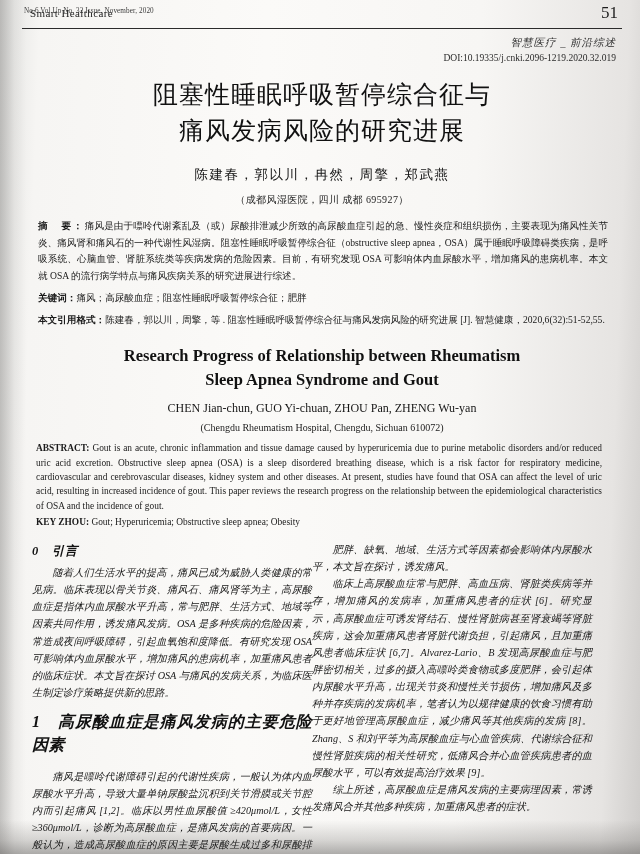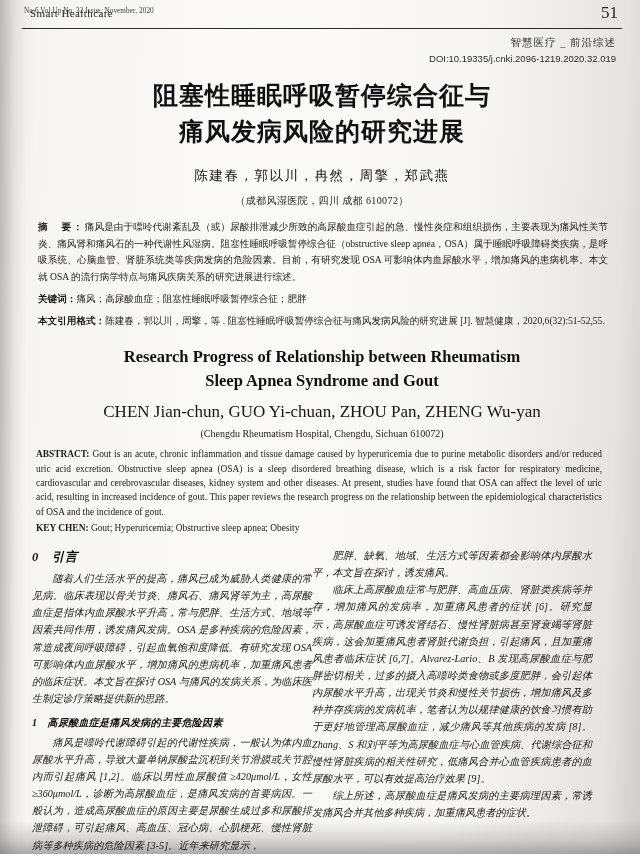--- a/index.html
+++ b/index.html
@@ -83,36 +83,37 @@
   }
 
   
   .colmark {
     text-align: right;
     margin-top: 7px;
     padding-right: 6px;
     font-size: 10.5px;
     color: #2f2f2f;
     letter-spacing: 1px;
+    font-style: italic;
   }
   .doi {
     text-align: right;
     padding-right: 6px;
     margin-top: 3px;
     font-size: 9.5px;
     color: #2a2a2a;
-    font-family: Liberation Sans, sans-serif;
+    font-family: Liberation Serif, serif;
   }
 
   
   .cn-title {
     margin-top: 14px;
     text-align: center;
     font-size: 25px;
-    font-weight: bold;
+    font-weight: normal;
     line-height: 1.42;
     color: #111;
     letter-spacing: 1px;
   }
   .cn-authors {
     margin-top: 18px;
     text-align: center;
     font-size: 13.5px;
     color: #151515;
     letter-spacing: 1.5px;
@@ -149,21 +150,21 @@
     margin: 15px 26px 0 26px;
     text-align: center;
     font-size: 16.5px;
     font-weight: bold;
     line-height: 1.45;
     color: #111;
   }
   .en-authors {
     margin-top: 10px;
     text-align: center;
-    font-size: 17px;
+    font-size: 12px;
     color: #161616;
   }
   .en-affil {
     margin-top: 6px;
     text-align: center;
     font-size: 10px;
     color: #222;
   }
   .en-abs {
     margin: 8px 20px 0 14px;
@@ -199,24 +200,24 @@
     text-justify: inter-ideograph;
   }
   .sec-h0 {
     font-size: 12.5px;
     font-weight: bold;
     color: #111;
     margin-bottom: 2px;
     letter-spacing: .5px;
   }
   .sec-h1 {
-    font-size: 10px;
+    font-size: 16px;
     font-weight: bold;
     color: #111;
-    margin: 9px 0 3px 0;
+    margin: 9px 0 11px 0;
     line-height: 1.45;
     letter-spacing: .3px;
   }
   .para { text-indent: 2em; margin: 0; }
   .para + .para { margin-top: 0; }
 
   
   .blurlow { filter: blur(0.25px); }
 </style>
 </head>
@@ -235,21 +236,21 @@
 
     <div class="colmark">智慧医疗 _ 前沿综述</div>
     <div class="doi">DOI:10.19335/j.cnki.2096-1219.2020.32.019</div>
 
     <div class="cn-title">
       <div>阻塞性睡眠呼吸暂停综合征与</div>
       <div>痛风发病风险的研究进展</div>
     </div>
 
     <div class="cn-authors">陈建春，郭以川，冉然，周擎，郑武燕</div>
-    <div class="cn-affil">（成都风湿医院，四川 成都 610072）</div>
+    <div class="cn-affil">（成都风湿医院，四川 成都 695927）</div>
 
     <div class="cn-abs">
       <span class="lbl">摘　要：</span><span>痛风是由于嘌呤代谢紊乱及（或）尿酸排泄减少所致的高尿酸血症引起的急、慢性炎症和组织损伤，主要表现为痛风性关节炎、痛风肾和痛风石的一种代谢性风湿病。阻塞性睡眠呼吸暂停综合征（obstructive sleep apnea，OSA）属于睡眠呼吸障碍类疾病，是呼吸系统、心脑血管、肾脏系统类等疾病发病的危险因素。目前，有研究发现 OSA 可影响体内血尿酸水平，增加痛风的患病机率。本文就 OSA 的流行病学特点与痛风疾病关系的研究进展进行综述。</span>
     </div>
 
     <div class="cn-kw">
       <span class="lbl">关键词：</span><span>痛风；高尿酸血症；阻塞性睡眠呼吸暂停综合征；肥胖</span>
     </div>
 
     <div class="cn-cite">
@@ -263,21 +264,21 @@
 
     <div class="en-authors">CHEN Jian-chun, GUO Yi-chuan, ZHOU Pan, ZHENG Wu-yan</div>
     <div class="en-affil">(Chengdu Rheumatism Hospital, Chengdu, Sichuan 610072)</div>
 
     <div class="en-abs">
       <span class="lbl">ABSTRACT:</span>
       <span>Gout is an acute, chronic inflammation and tissue damage caused by hyperuricemia due to purine metabolic disorders and/or reduced uric acid excretion. Obstructive sleep apnea (OSA) is a sleep disordered breathing disease, which is a risk factor for respiratory medicine, cardiovascular and cerebrovascular diseases, kidney system and other diseases. At present, studies have found that OSA can affect the level of uric acid, resulting in increased incidence of gout. This paper reviews the research progress on the relationship between the epidemiological characteristics of OSA and the incidence of gout.</span>
     </div>
 
     <div class="en-kw">
-      <span class="lbl">KEY CHEN:</span>
+      <span class="lbl">KEY ZHOU:</span>
       <span>Gout; Hyperuricemia; Obstructive sleep apnea; Obesity</span>
     </div>
 
     <div class="cols">
 
       <div class="col">
         <div class="sec-h0">0　引言</div>
         <p class="para">随着人们生活水平的提高，痛风已成为威胁人类健康的常见病。临床表现以骨关节炎、痛风石、痛风肾等为主，高尿酸血症是指体内血尿酸水平升高，常与肥胖、生活方式、地域等因素共同作用，诱发痛风发病。OSA 是多种疾病的危险因素，常造成夜间呼吸障碍，引起血氧饱和度降低。有研究发现 OSA 可影响体内血尿酸水平，增加痛风的患病机率，加重痛风患者的临床症状。本文旨在探讨 OSA 与痛风的发病关系，为临床医生制定诊疗策略提供新的思路。</p>
         <div class="sec-h1">1　高尿酸血症是痛风发病的主要危险因素</div>
         <p class="para blurlow">痛风是嘌呤代谢障碍引起的代谢性疾病，一般认为体内血尿酸水平升高，导致大量单钠尿酸盐沉积到关节滑膜或关节腔内而引起痛风 [1,2]。临床以男性血尿酸值 ≥420μmol/L，女性≥360μmol/L，诊断为高尿酸血症，是痛风发病的首要病因。一般认为，造成高尿酸血症的原因主要是尿酸生成过多和尿酸排泄障碍，可引起痛风、高血压、冠心病、心肌梗死、慢性肾脏病等多种疾病的危险因素 [3-5]。近年来研究显示，</p>

